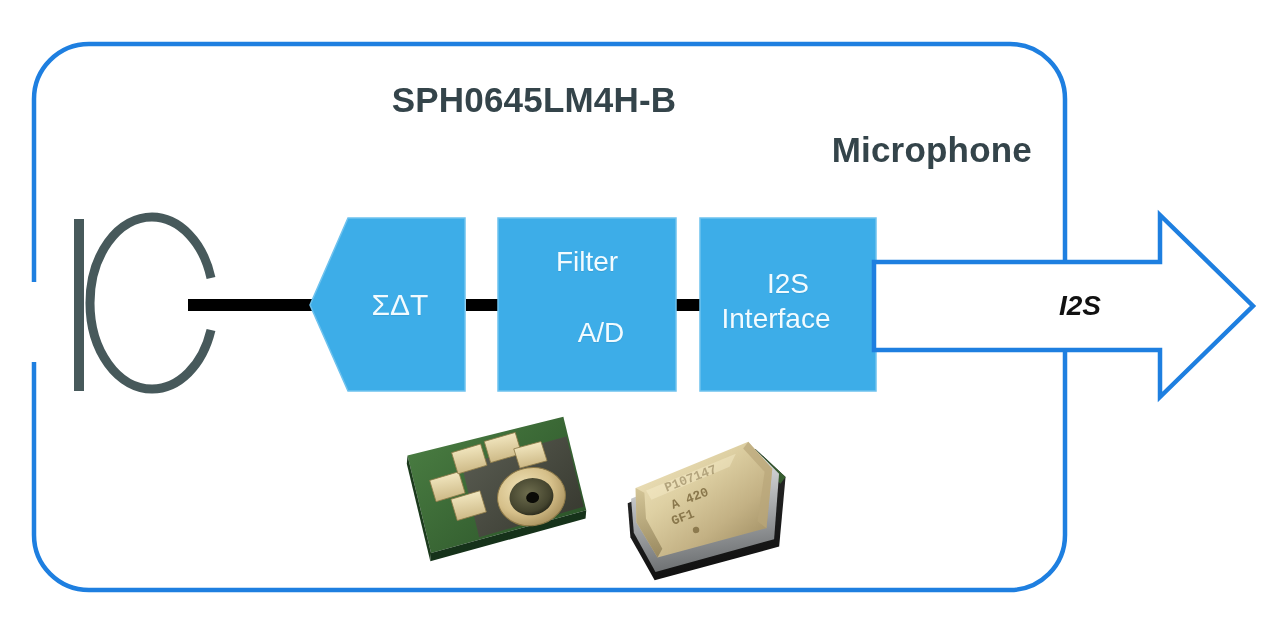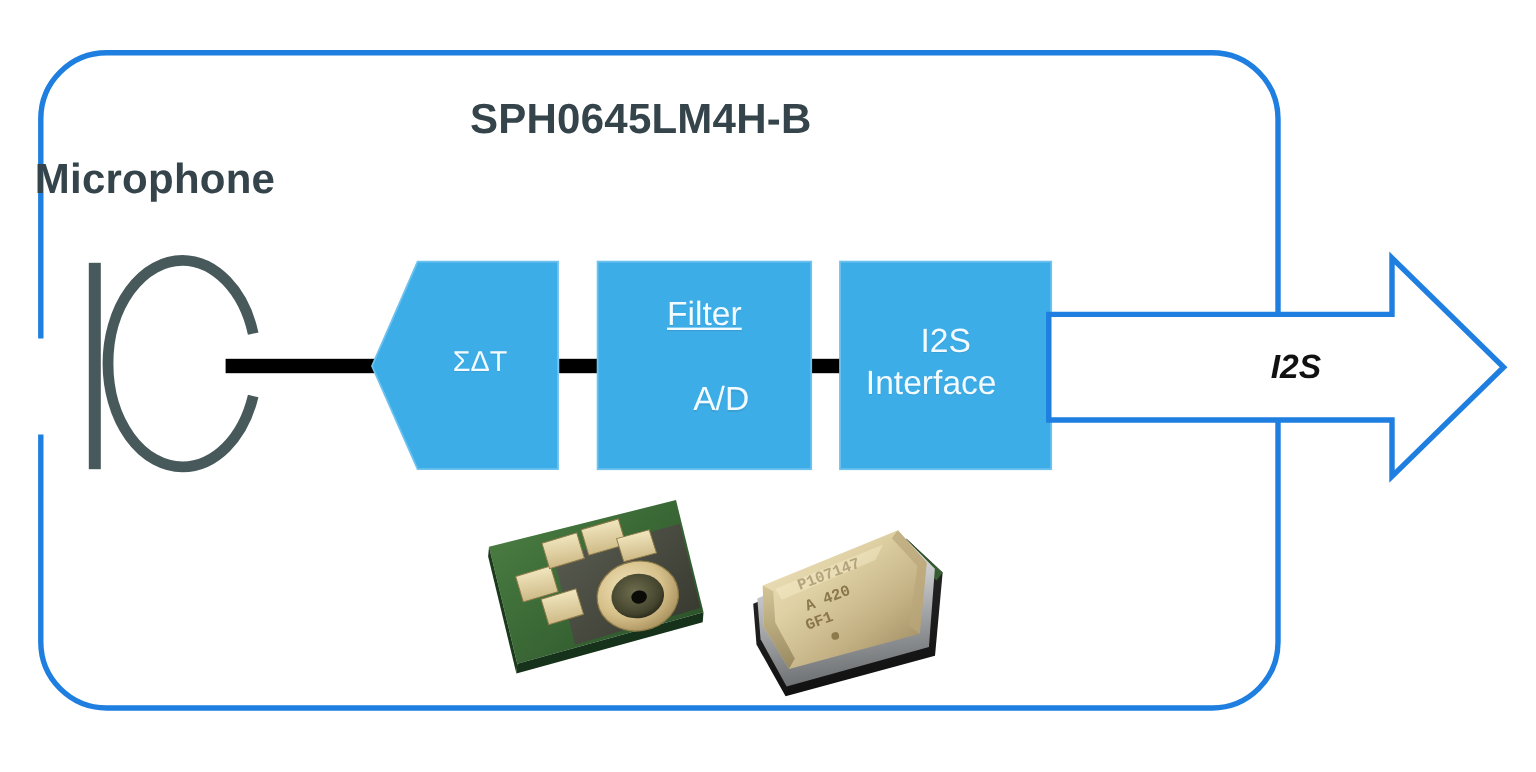--- a/index.html
+++ b/index.html
@@ -11,30 +11,30 @@
   #stage{position:absolute;left:0;top:0;width:1280px;height:643px;}
   #vec{position:absolute;left:0;top:0;width:1280px;height:643px;}
 
   .txt{position:absolute;margin:0;white-space:pre;}
 
   #title-line1{
     left:0;top:80px;width:1068px;text-align:center;
     font-size:35px;font-weight:bold;color:#34444a;letter-spacing:0.2px;
   }
   #title-line2{
-    left:0;top:130px;width:1032px;text-align:left;
-    font-size:35px;font-weight:bold;color:#34444a;letter-spacing:0.2px;padding-left:29px;
+    left:0;top:130px;width:1032px;text-align:right;
+    font-size:35px;font-weight:bold;color:#34444a;letter-spacing:0.2px;
   }
 
   .blk-label{
     position:absolute;color:#f2fbff;text-align:center;
     font-size:28px;font-weight:400;text-shadow:0 1px 1px rgba(0,0,0,.08);
   }
-  #lbl-sdt{left:330px;top:288px;width:140px;font-size:24px;}
-  #lbl-filter{left:498px;top:246px;width:178px;text-decoration:underline;}
+  #lbl-sdt{left:330px;top:288px;width:140px;font-size:30px;}
+  #lbl-filter{left:498px;top:246px;width:178px;}
   #lbl-ad{left:498px;top:317px;width:206px;}
   #lbl-i2s{left:700px;top:268px;width:176px;}
   #lbl-iface{left:680px;top:303px;width:192px;}
 
   #lbl-arrow{
     left:1000px;top:290px;width:160px;text-align:center;
     font-size:28px;font-style:italic;font-weight:600;color:#111111;
   }
 </style>
 </head>

